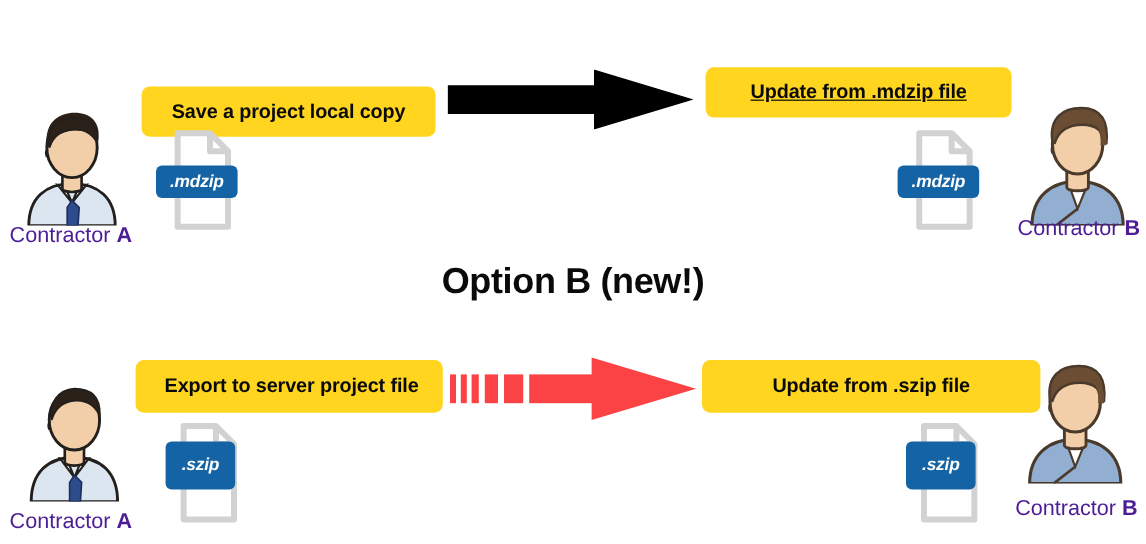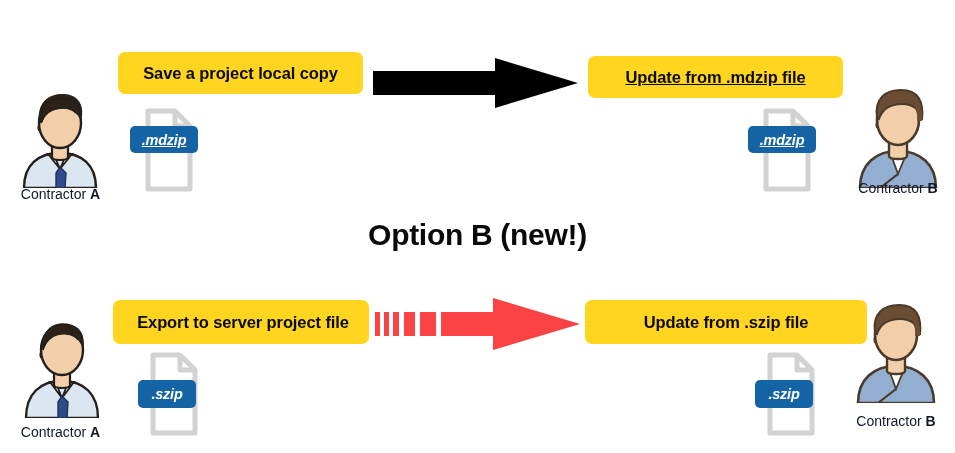--- a/index.html
+++ b/index.html
@@ -44,44 +44,44 @@
     font-weight: bold;
     font-size: 16.5px;
     color: #0a0a0a;
     letter-spacing: -0.1px;
     white-space: nowrap;
     box-sizing: border-box;
     padding: 0 12px;
   }
 
   
-  #box-a-left  { left: 118px; top: 52px;  width: 245px; height: 42px; }
+  #box-a-left  { left: 118px; top: 72px;  width: 245px; height: 42px; }
   #box-a-right { left: 588px; top: 56px;  width: 255px; height: 42px; text-decoration: underline; }
   
   #box-b-left  { left: 113px; top: 300px; width: 256px; height: 44px; padding-left: 16px; }
   #box-b-right { left: 585px; top: 300px; width: 282px; height: 44px; }
 
   
   .arrow-svg { position: absolute; }
   #arrow-a { left: 373px; top: 58px;  width: 205px; height: 50px; }
   #arrow-b { left: 375px; top: 298px; width: 205px; height: 52px; }
 
   
   .avatar-svg { position: absolute; }
   #avatar-a1 { left: 12px;  top: 93px;  width: 96px;  height: 95px; }
   #avatar-b1 { left: 850px; top: 88px;  width: 96px;  height: 100px; }
   #avatar-a2 { left: 14px;  top: 318px; width: 96px;  height: 100px; }
   #avatar-b2 { left: 848px; top: 303px; width: 96px;  height: 100px; }
 
   .avatar-caption {
     position: absolute;
-    font-size: 14px;
-    color: #0f172a;
-    white-space: nowrap;
-    text-align: center;
+    font-size: 18px;
+    color: #4c1d95;
+    white-space: nowrap;
+    text-align: left;
   }
   .avatar-caption b { font-weight: bold; }
   #caption-a1 { left: 8px;   top: 186px; width: 105px; }
   #caption-b1 { left: 848px; top: 180px; width: 100px; }
   #caption-a2 { left: 8px;   top: 424px; width: 105px; }
   #caption-b2 { left: 846px; top: 413px; width: 100px; }
 
   
   .file-icon { position: absolute; }
   #file-a1 { left: 130px; top: 108px; width: 72px; height: 85px; }
@@ -98,22 +98,22 @@
     align-items: center;
     justify-content: center;
     color: #ffffff;
     font-weight: bold;
     font-style: italic;
     font-size: 14.5px;
     letter-spacing: -0.2px;
     white-space: nowrap;
     box-sizing: border-box;
   }
-  .badge-mdzip { left: 0px;  top: 18px; width: 68px; height: 27px; text-decoration: underline; }
-  .badge-szip  { left: 3px;  top: 28px; width: 58px; height: 28px; }
+  .badge-mdzip { left: 0px;  top: 30px; width: 68px; height: 27px; }
+  .badge-szip  { left: 3px;  top: 16px; width: 58px; height: 40px; }
 </style>
 </head>
 <body>
 
 <div class="diagram">
 
 
   <svg class="avatar-svg" id="avatar-a1" viewBox="0 0 96 95">
 
     <path d="M12 95 C12 72 26 60 48 60 C70 60 84 72 84 95 Z" fill="#DCE6F0" stroke="#231f1c" stroke-width="2.4"></path>

